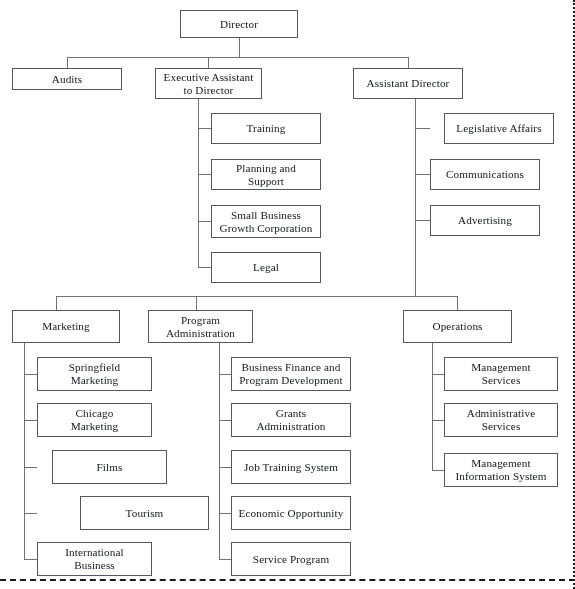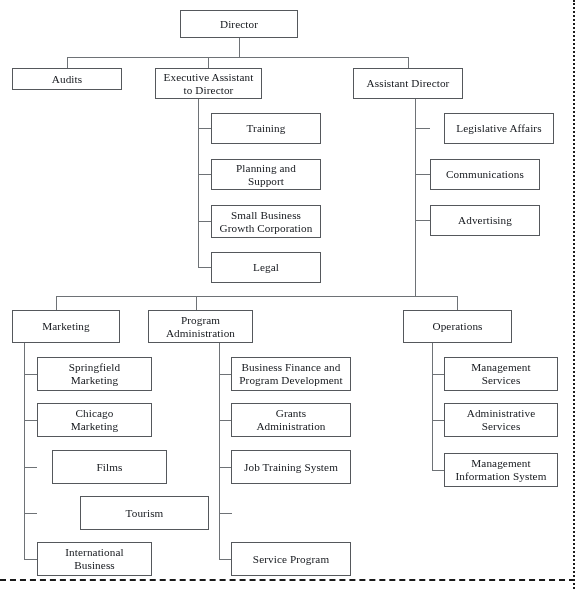--- a/index.html
+++ b/index.html
@@ -201,20 +201,23 @@
 
   <div class="node" style="left:231px; top:403px; width:120px; height:34px;">
     <span class="node-label">Grants
 Administration</span>
   </div>
 
   <div class="node" style="left:231px; top:450px; width:120px; height:34px;">
     <span class="node-label">Job Training System</span>
   </div>
 
+  <div class="node" style="left:231px; top:496px; width:120px; height:34px;">
+    <span class="node-label">Economic Opportunity</span>
+  </div>
 
   <div class="node" style="left:231px; top:542px; width:120px; height:34px;">
     <span class="node-label">Service Program</span>
   </div>
 
   <div class="node" style="left:444px; top:357px; width:114px; height:34px;">
     <span class="node-label">Management
 Services</span>
   </div>
 

